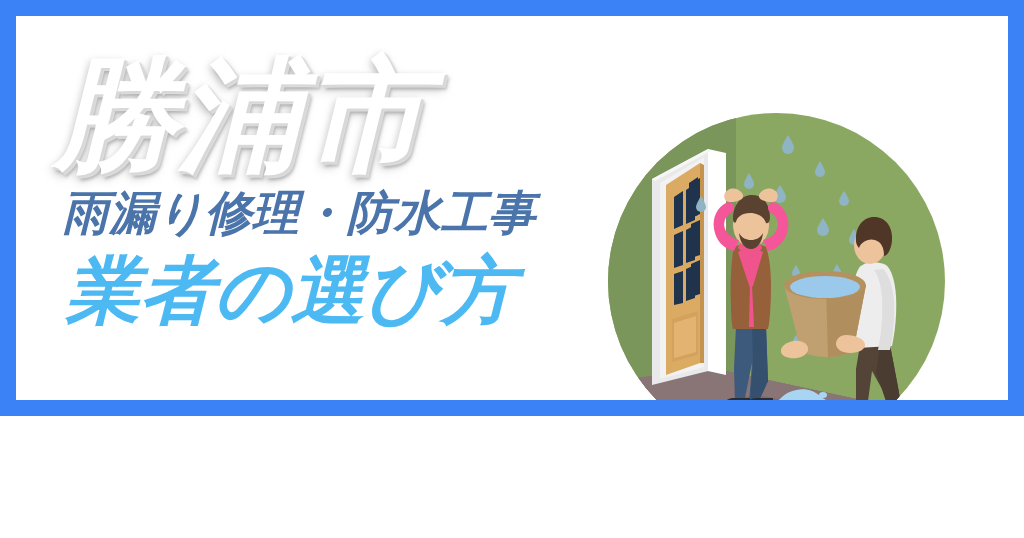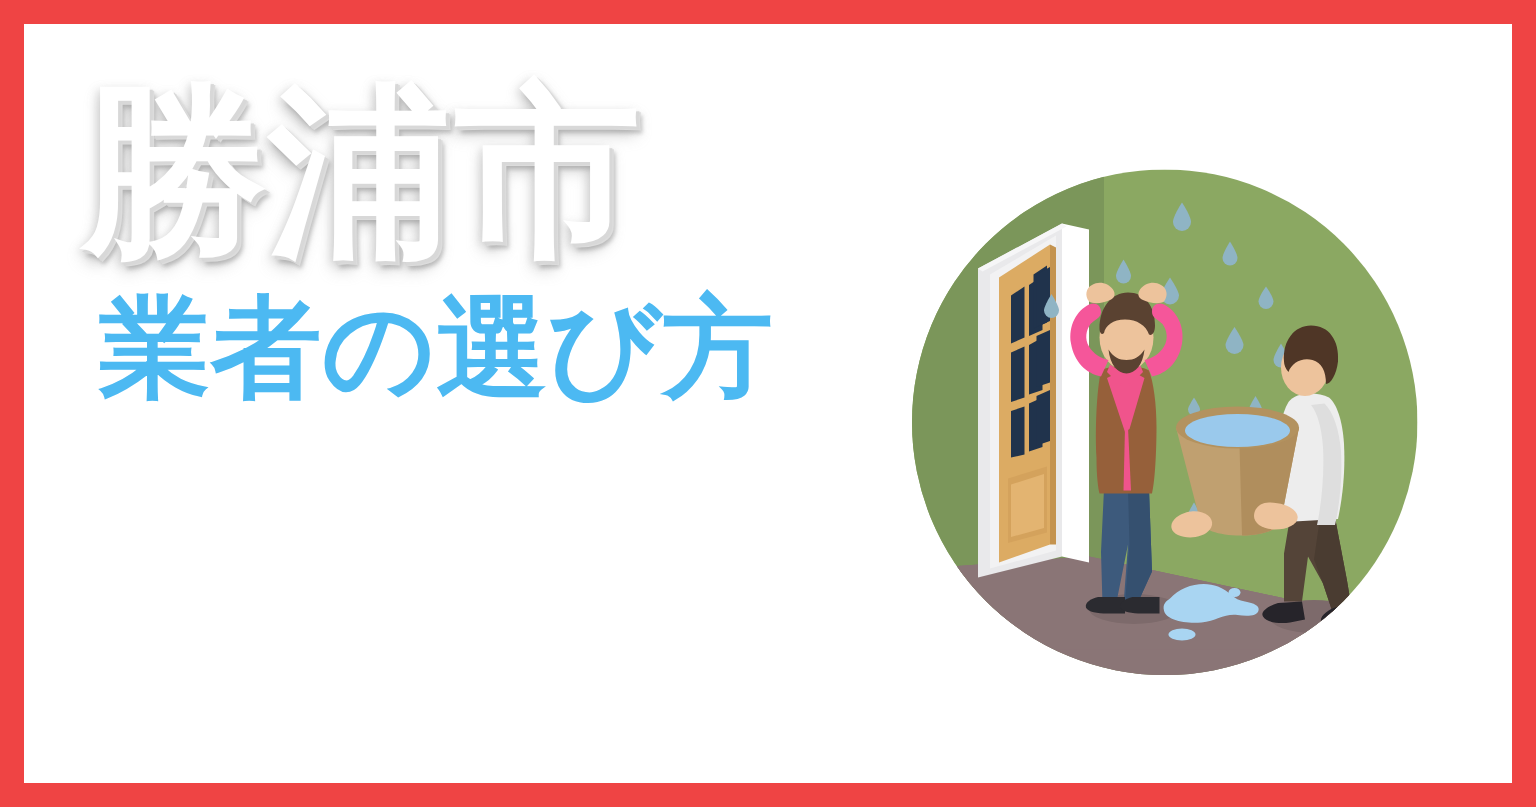--- a/index.html
+++ b/index.html
@@ -8,24 +8,25 @@
     padding: 0;
     background: #ffffff;
   }
   body {
     font-family: "Liberation Sans", "DejaVu Sans", sans-serif;
   }
 
   .banner {
     position: relative;
     width: 1024px;
-    height: 538px;
-    background: #ef4444;
+    height: 416px;
+    background: #3b82f6;
     box-sizing: border-box;
     overflow: hidden;
+    font-style: italic;
   }
 
   
   .card {
     position: absolute;
     left: 16px;
     top: 16px;
     right: 16px;
     bottom: 16px;
     background: #ffffff;
@@ -90,20 +91,21 @@
   .illus-svg { display: block; width: 337px; height: 337px; }
 </style>
 </head>
 <body>
 
 <div class="banner">
   <div class="card">
 
     <div class="text-block">
       <h1 class="city-title">勝浦市</h1>
+      <h2 class="sub-title">雨漏り修理・防水工事</h2>
       <h2 class="lead-title">業者の選び方</h2>
     </div>
 
     <div class="illustration">
       <svg class="illus-svg" viewBox="0 0 337 337" xmlns="http://www.w3.org/2000/svg">
         <defs>
           <clipPath id="circleClip">
             <circle cx="168.5" cy="168.5" r="168.5"></circle>
           </clipPath>
         </defs>

